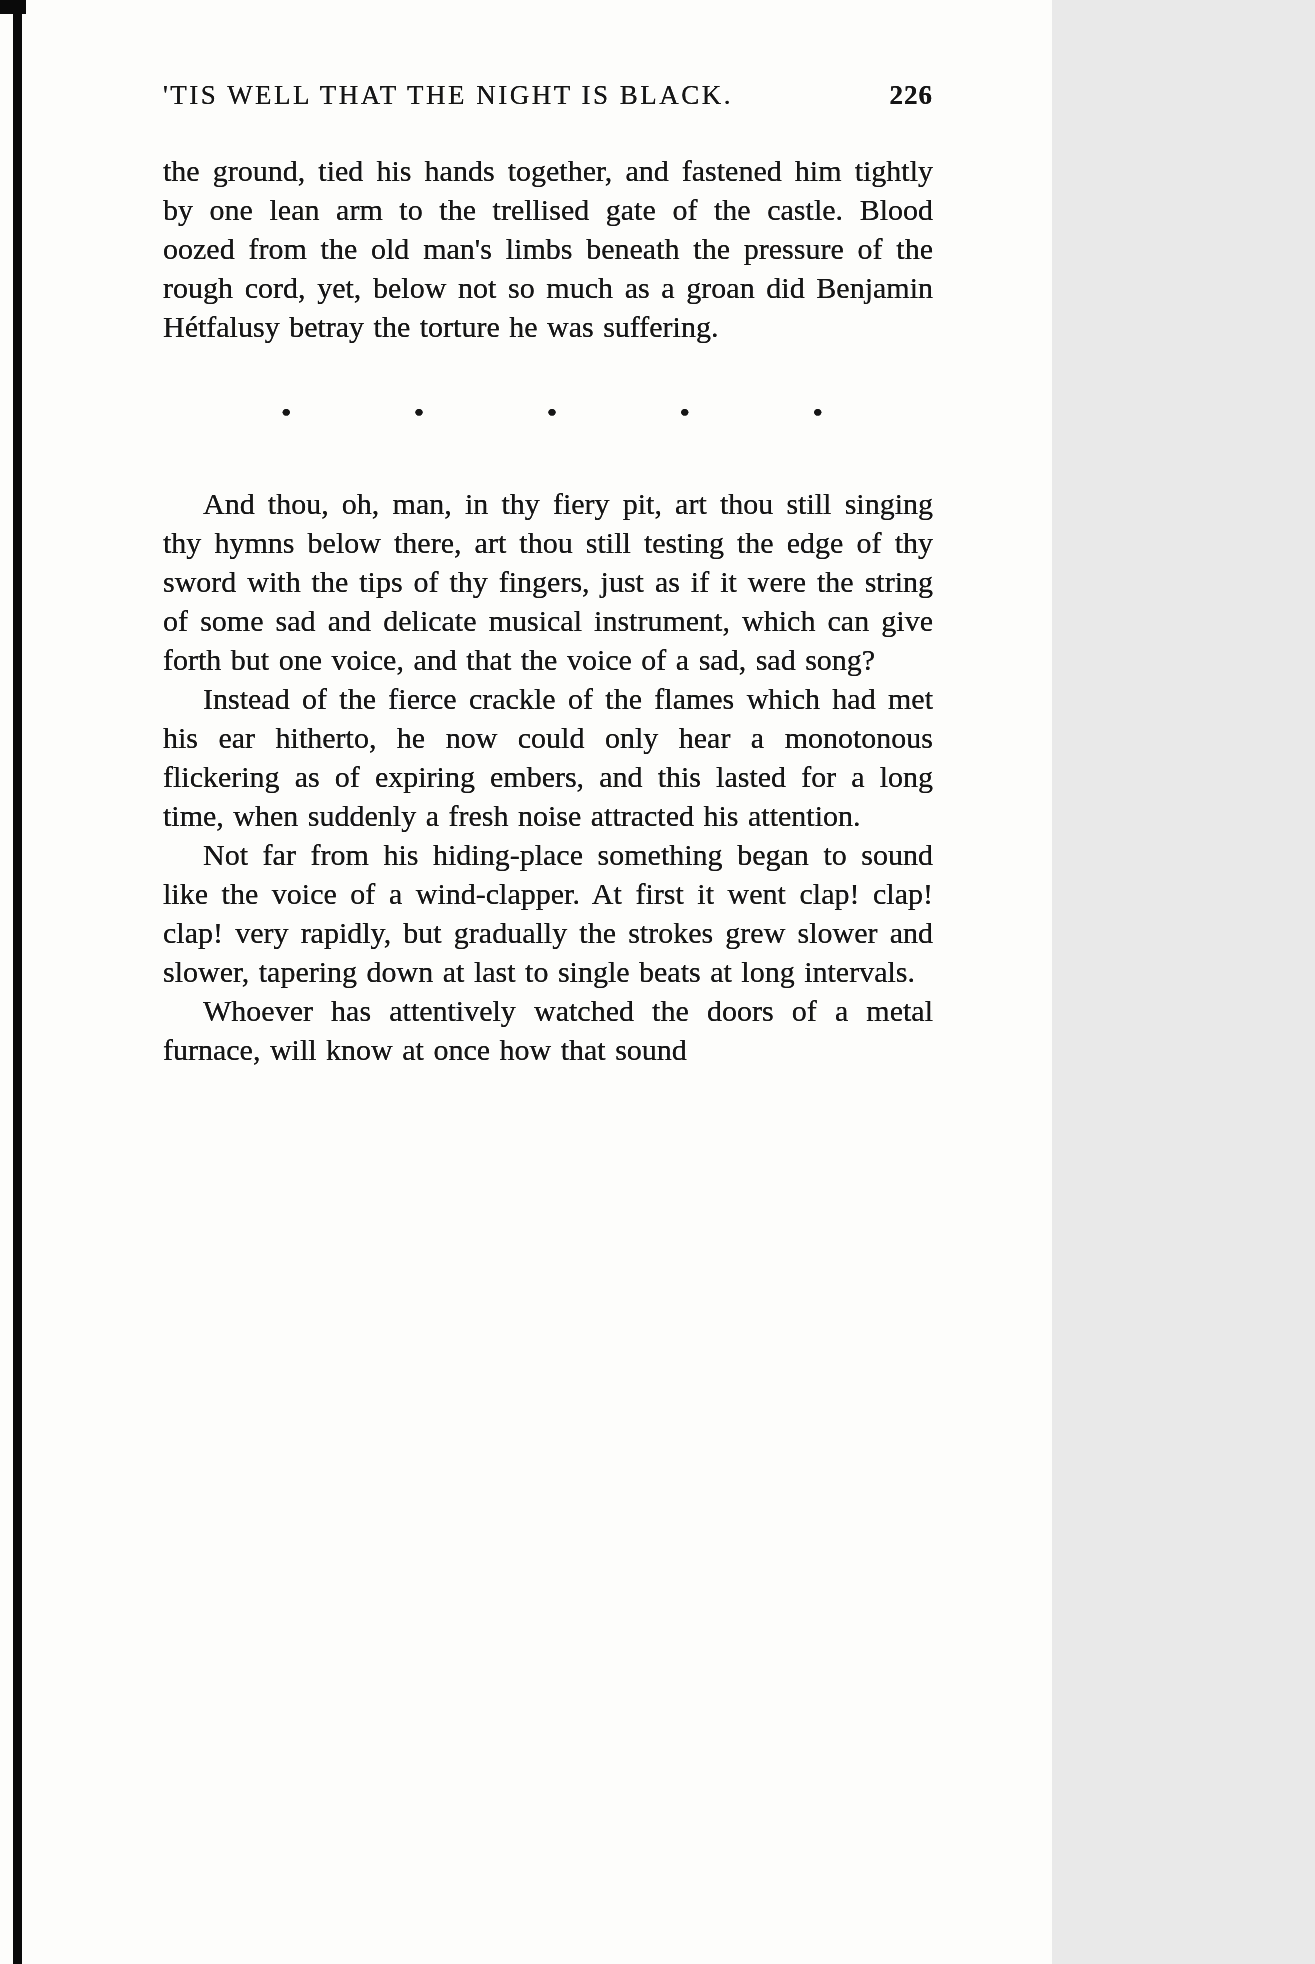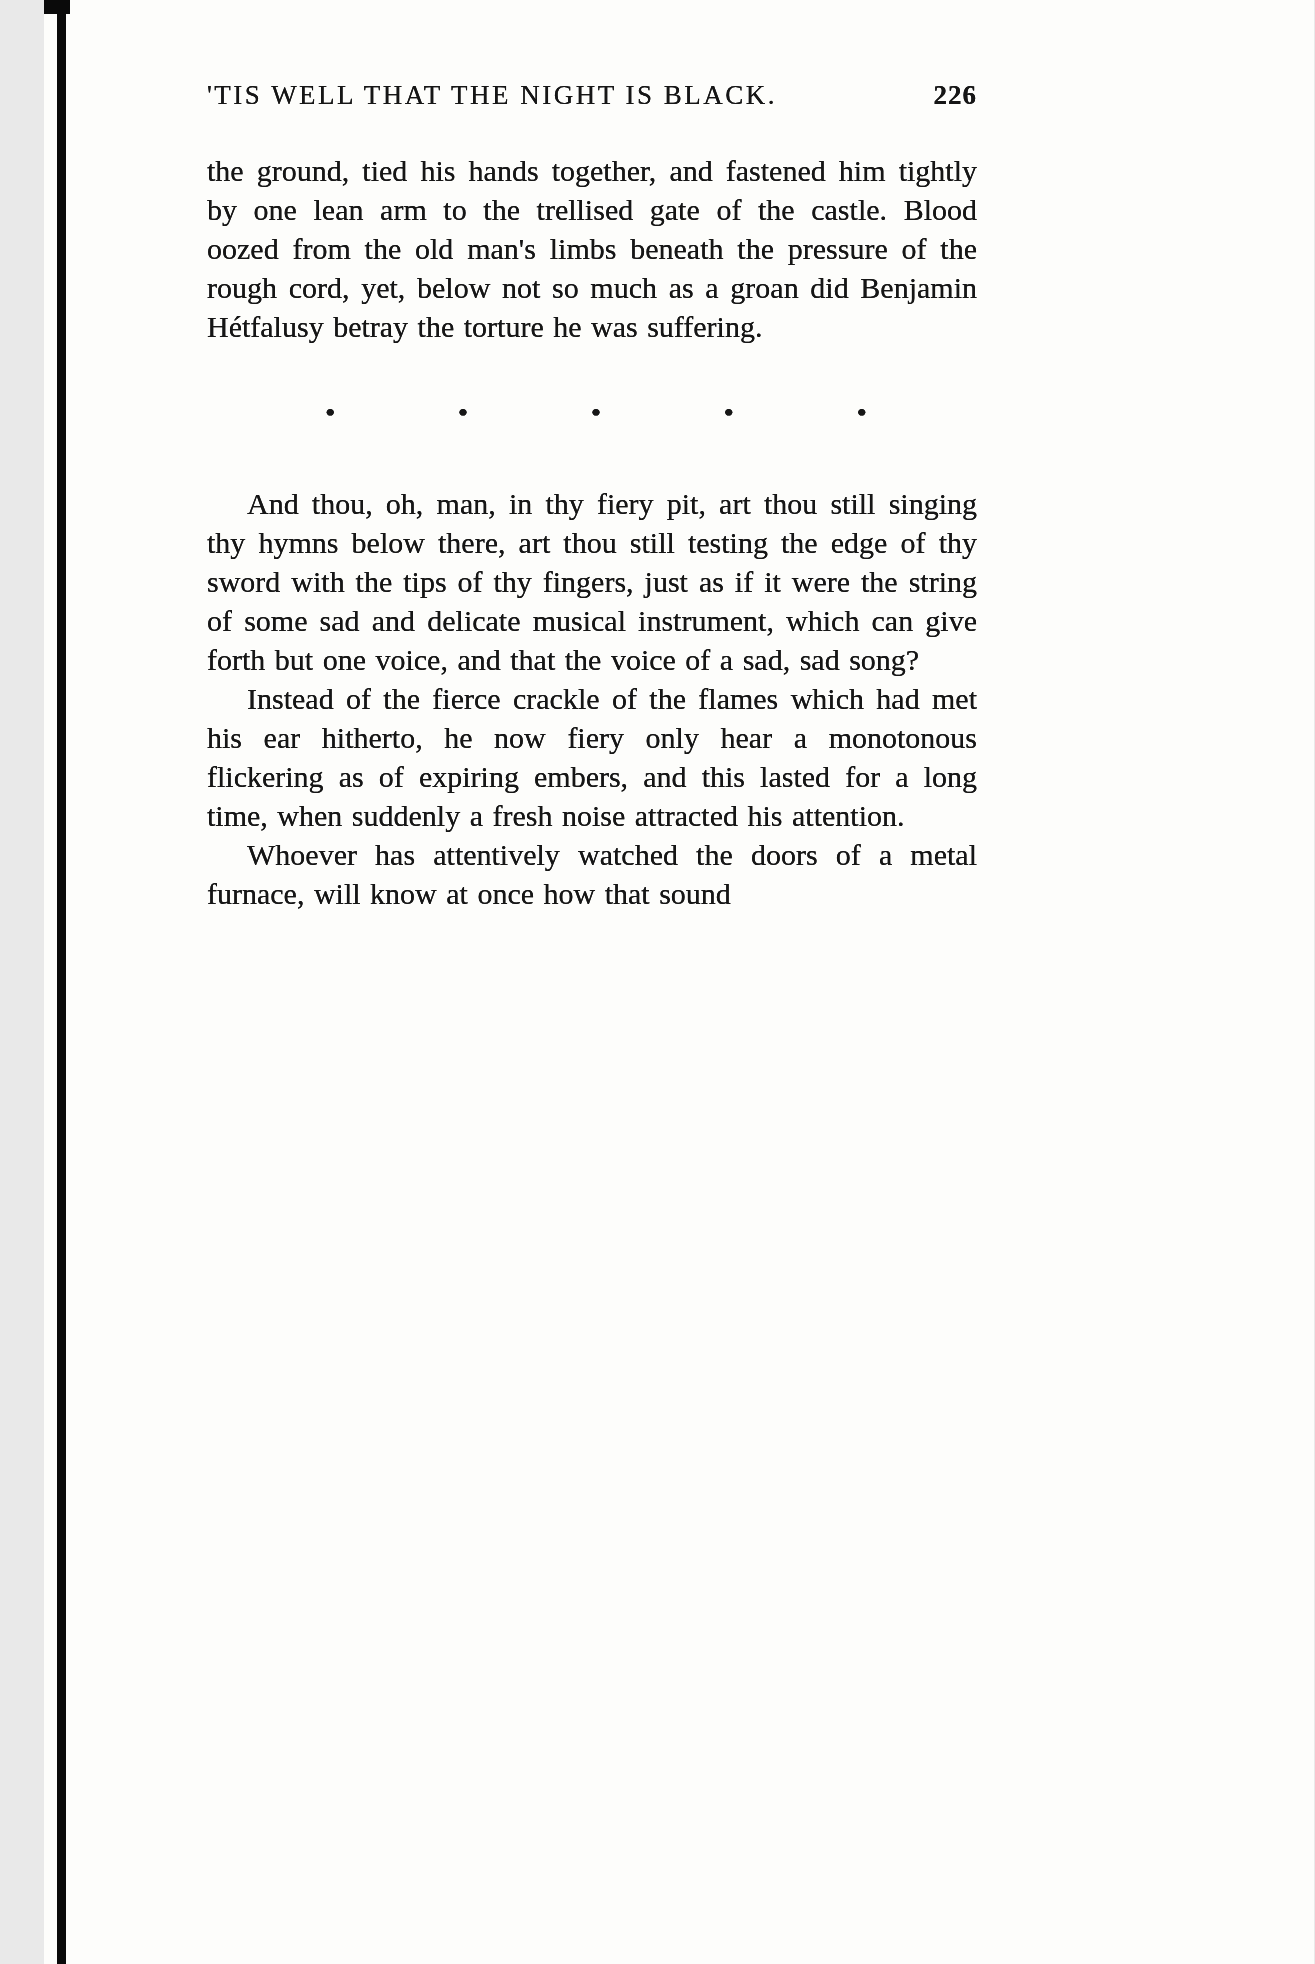--- a/index.html
+++ b/index.html
@@ -2,27 +2,26 @@
 <html><head>
 <meta charset="utf-8">
 <style>
   html, body {
     margin: 0;
     padding: 0;
     background: #e9e9e9;
   }
   .page {
     position: relative;
-    width: 1270px;
+    width: 1052px;
     height: 1964px;
     background: #fdfdfb;
     overflow: hidden;
     font-family: "Liberation Serif", "DejaVu Serif", serif;
     color: #161616;
-    margin-left: 44px;
   }
   .scan-edge {
     position: absolute;
     left: 13px;
     top: 0;
     width: 9px;
     height: 100%;
     background: #0a0a0a;
   }
   .scan-corner {
@@ -101,20 +100,21 @@
         <span>•</span>
         <span>•</span>
         <span>•</span>
         <span>•</span>
         <span>•</span>
       </div>
 
       <p class="para indent">And thou, oh, man, in thy fiery pit, art thou still singing thy hymns below there, art thou still testing the edge of thy sword with the tips of thy fingers, just as if it were the string of some sad and delicate musical instrument, which can give forth but one voice, and that the voice of a sad, sad song?</p>
 
 
-      <p class="para indent">Instead of the fierce crackle of the flames which had met his ear hitherto, he now fiery only hear a monotonous flickering as of expiring embers, and this lasted for a long time, when suddenly a fresh noise attracted his attention.</p>
+      <p class="para indent">Instead of the fierce crackle of the flames which had met his ear hitherto, he now could only hear a monotonous flickering as of expiring embers, and this lasted for a long time, when suddenly a fresh noise attracted his attention.</p>
 
+      <p class="para indent">Not far from his hiding-place something began to sound like the voice of a wind-clapper.  At first it went clap! clap! clap! very rapidly, but gradually the strokes grew slower and slower, tapering down at last to single beats at long intervals.</p>
 
       <p class="para indent">Whoever has attentively watched the doors of a metal furnace, will know at once how that sound</p>
 
     </main>
   </div>
 </div>
 
 </body></html>

